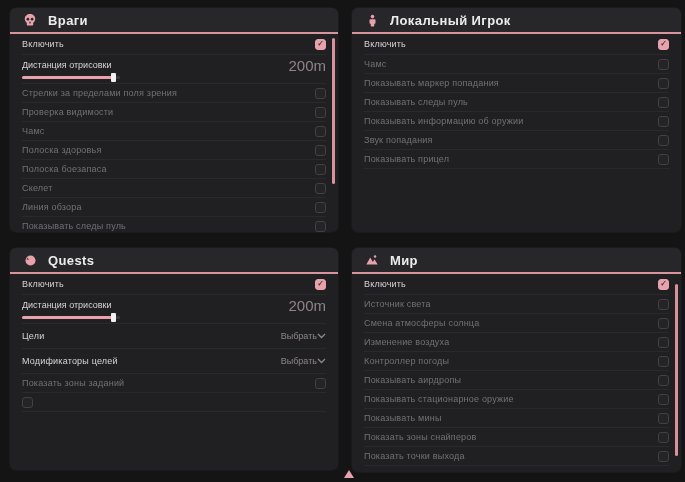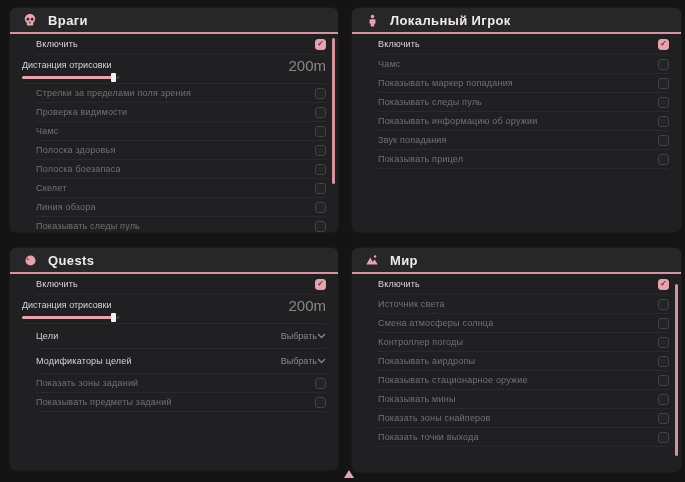--- a/index.html
+++ b/index.html
@@ -9,21 +9,21 @@
 
   .panel { position:absolute; background:#202022; border-radius:6px; overflow:hidden;
            box-shadow:0 0 0 1px #1a191b; }
   .p-head { height:26px; display:flex; align-items:center; gap:11px; padding:0 13px;
             background:#272629; border-bottom:2px solid #d9939d; }
   .p-icon { width:14px; height:14px; display:flex; align-items:center; justify-content:center; flex:0 0 auto; }
   .p-title { font-size:13px; font-weight:bold; color:#edebec; letter-spacing:.4px; }
 
   .p-body { padding:0 12px; }
   .row { display:flex; align-items:center; justify-content:space-between;
-         height:19px; border-bottom:1px solid #2a292b;margin-left:14px; }
+         height:19px; border-bottom:1px solid #2a292b; }
   .row-enable { height:21px; }
   .row .lbl { font-size:9px; color:#737072; letter-spacing:.2px; white-space:nowrap; }
   .row.bright .lbl { color:#d6d3d5; }
 
   .cb { width:11px; height:11px; border-radius:3px; border:1px solid #434144; background:#242326;
         display:flex; align-items:center; justify-content:center; flex:0 0 auto; cursor:pointer; }
   .cb .tick { display:none; font-size:8px; line-height:1; color:#4a333b; font-weight:bold; }
   .cb.checked { background:#e7a2ac; border-color:#e7a2ac; }
   .cb.checked .tick { display:block; }
 
@@ -213,21 +213,20 @@
                 <polyline points="1,1 4.5,4.5 8,1" stroke="#8d8689" stroke-width="1.3" fill="none"></polyline>
               </svg>
             </span>
         </span>
       </div>
       <div class="row">
         <span class="lbl">Показать зоны заданий</span>
         <span class="cb"></span>
       </div>
       <div class="row">
-        <span class="lbl">Показывать предметы заданий</span>
         <span class="cb"></span>
       </div>
     </div>
   </section>
 
   <section class="panel" style="left:352px;top:248px;width:329px;height:224px">
     <header class="p-head">
       <span class="p-icon">
         <svg width="14" height="14" viewBox="0 0 16 16">
             <path d="M1.5 13 6 5l3 5.2L10.8 7l3.7 6z" fill="#e7a2ac"></path>
@@ -245,20 +244,24 @@
       </div>
       <div class="row">
         <span class="lbl">Источник света</span>
         <span class="cb"></span>
       </div>
       <div class="row">
         <span class="lbl">Смена атмосферы солнца</span>
         <span class="cb"></span>
       </div>
       <div class="row">
+        <span class="lbl">Изменение воздуха</span>
+        <span class="cb"></span>
+      </div>
+      <div class="row">
         <span class="lbl">Контроллер погоды</span>
         <span class="cb"></span>
       </div>
       <div class="row">
         <span class="lbl">Показывать аирдропы</span>
         <span class="cb"></span>
       </div>
       <div class="row">
         <span class="lbl">Показывать стационарное оружие</span>
         <span class="cb"></span>

